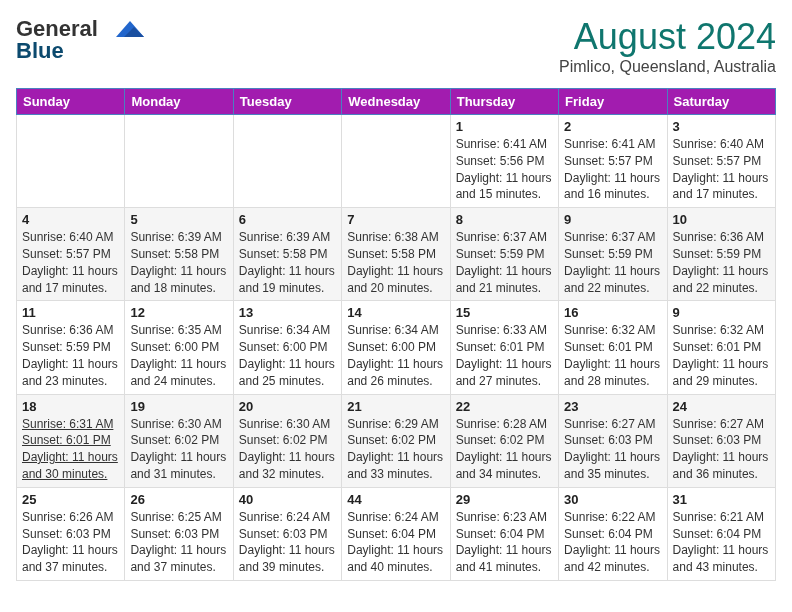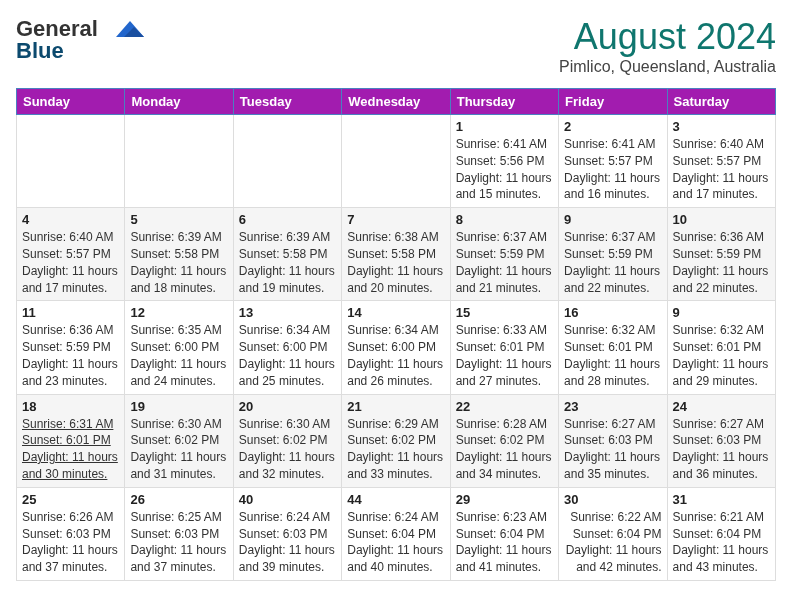--- a/index.html
+++ b/index.html
@@ -289,21 +289,21 @@
 Daylight: 11 hours and 40 minutes.</div>
         </td>
         <td>
           <span class="day-number">29</span>
           <div class="day-info" style="white-space: pre-line;">Sunrise: 6:23 AM
 Sunset: 6:04 PM
 Daylight: 11 hours and 41 minutes.</div>
         </td>
         <td>
           <span class="day-number">30</span>
-          <div class="day-info" style="white-space: pre-line; text-align: right;">Sunrise: 6:22 AM
+          <div class="day-info" style="white-space: pre-line;">Sunrise: 6:22 AM
 Sunset: 6:04 PM
 Daylight: 11 hours and 42 minutes.</div>
         </td>
         <td>
           <span class="day-number">31</span>
           <div class="day-info" style="white-space: pre-line;">Sunrise: 6:21 AM
 Sunset: 6:04 PM
 Daylight: 11 hours and 43 minutes.</div>
         </td>
       </tr>

